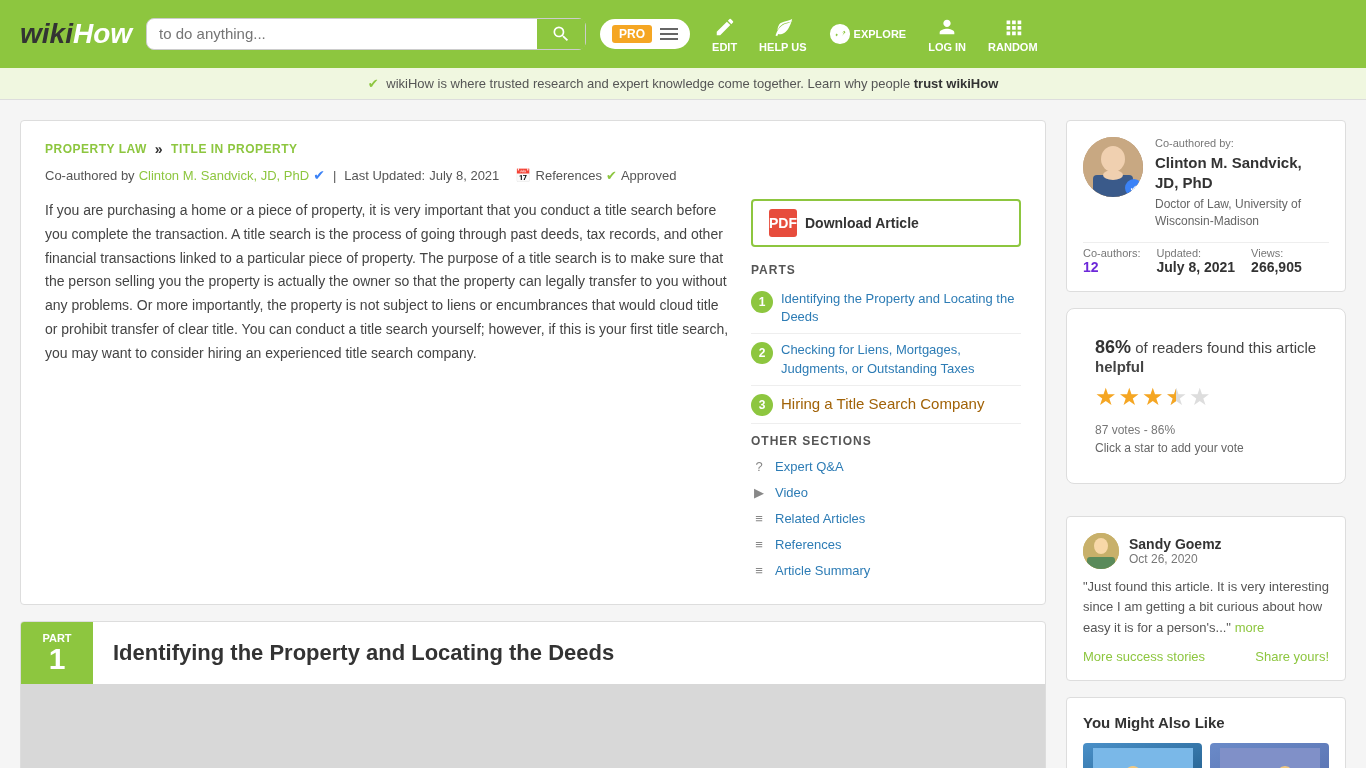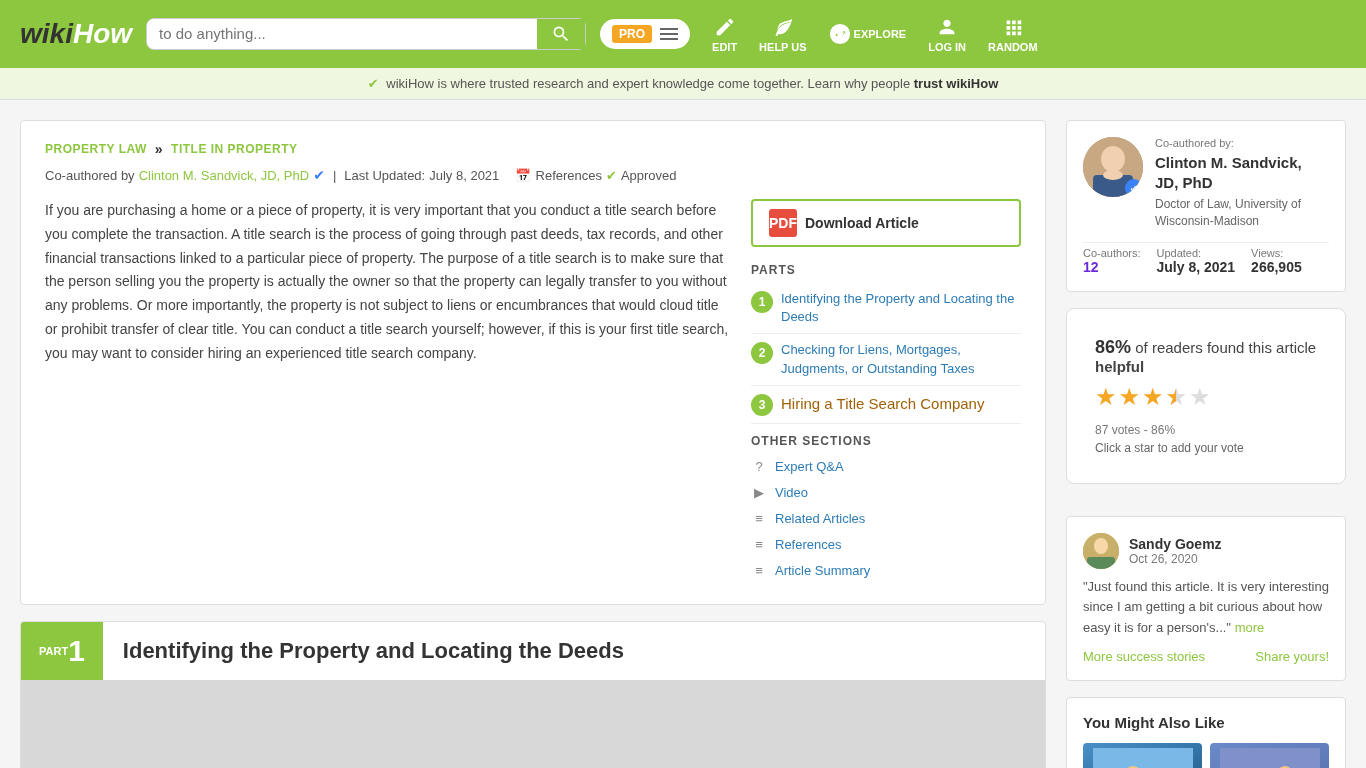--- a/index.html
+++ b/index.html
@@ -144,21 +144,21 @@
           <div style="display:flex; align-items:center; gap:8px; padding:5px 0; cursor:pointer;">
             <span style="width:16px; height:16px; color:#888; font-size:13px; display:flex; align-items:center; justify-content:center;">≡</span>
             <span style="font-size:13px; color:#2d7cb5;">Article Summary</span>
           </div>
         </div>
       </div>
     </div>
 
     <div style="background:white; border:1px solid #ddd; border-radius:4px; overflow:hidden;">
       <div style="display:flex; align-items:stretch;">
-        <div style="background:#8dc63f; color:white; padding:10px 18px; display:flex; align-items:center; justify-content:center; min-width:72px;">
+        <div style="background:#8dc63f; color:white; padding:10px 18px; display:flex; flex-direction:column; align-items:center; justify-content:center; min-width:72px;">
           <span style="font-size:11px; text-transform:uppercase; font-weight:bold;">Part</span>
           <span style="font-size:30px; font-weight:bold; line-height:1;">1</span>
         </div>
         <div style="padding:16px 20px; font-size:22px; font-weight:bold; color:#333; display:flex; align-items:center;">Identifying the Property and Locating the Deeds</div>
       </div>
 
       <div style="background:#d8d8d8; height:200px; display:flex; align-items:center; justify-content:center; overflow:hidden;">
         
       </div>
     </div>

